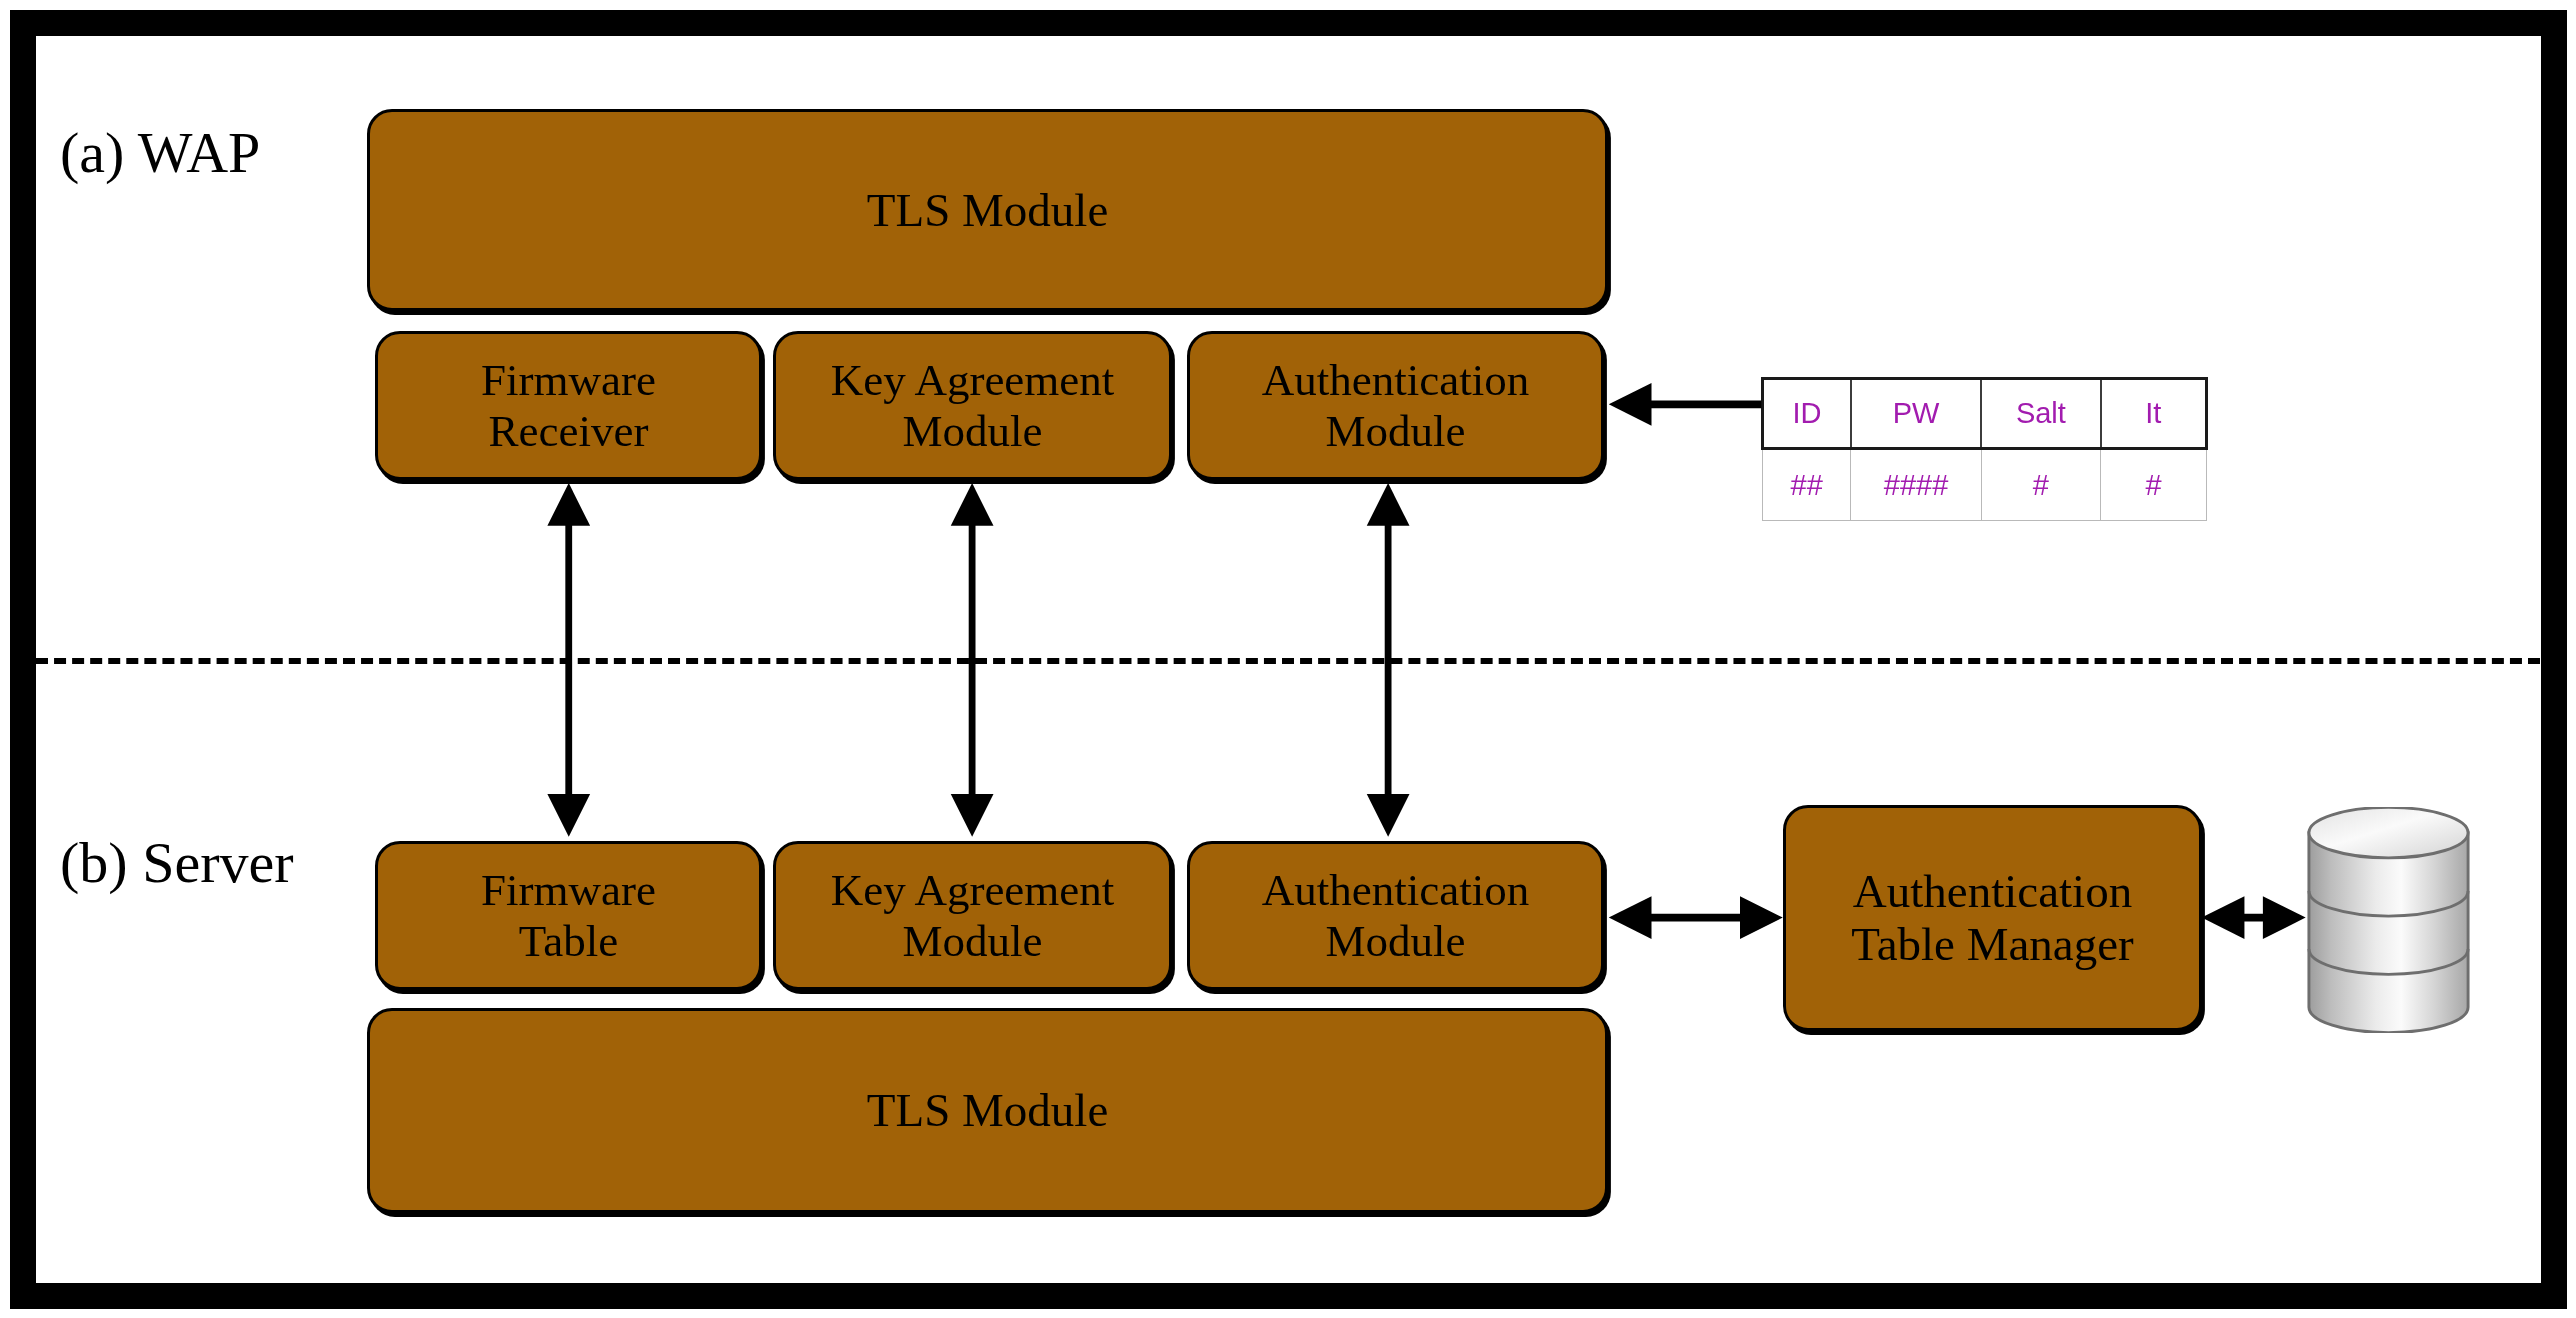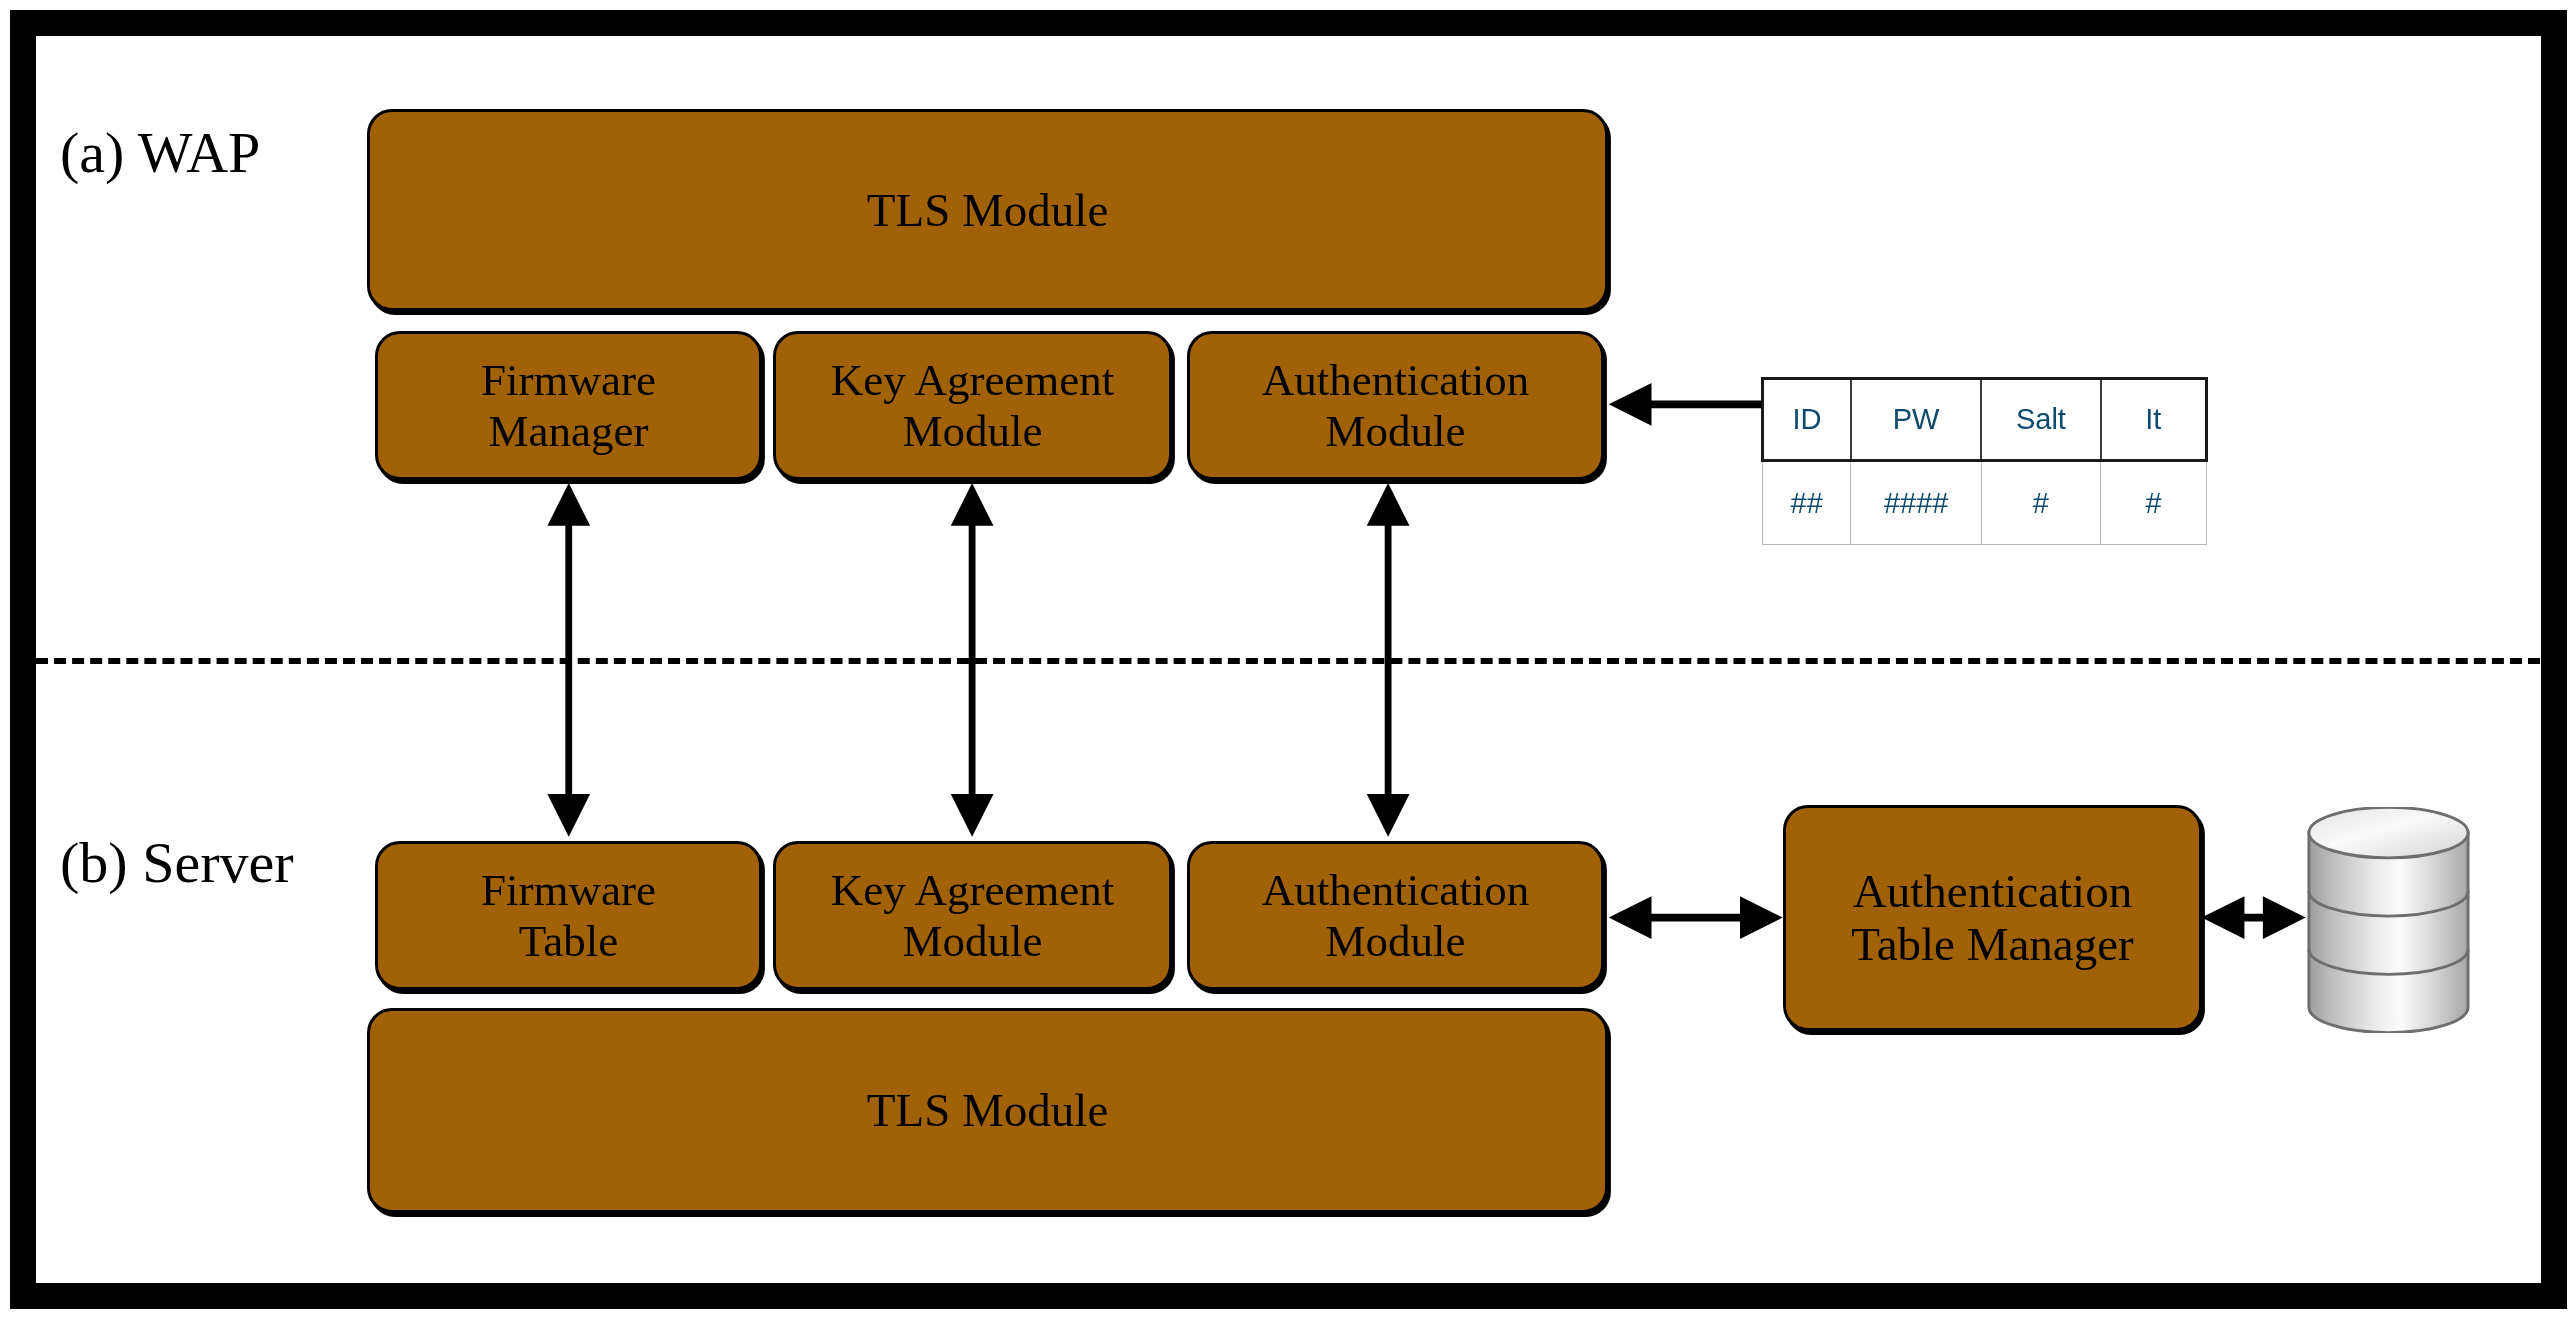--- a/index.html
+++ b/index.html
@@ -75,22 +75,22 @@
     width: 447px;
     border-collapse: collapse;
     font-family: "Liberation Sans", "DejaVu Sans", sans-serif;
     background: #ffffff;
   }
   #auth-table td {
     border: 1.9px solid #b9b9b9;
     text-align: center;
     font-size: 29px;
     height: 51px;
-    color: #0c4a6e;
-    padding: 14px;
+    color: #a21caf;
+    padding: 8px;
   }
   #auth-table tr.hdr td {
     border-top: 3.9px solid #1a1a1a;
     border-bottom: 3.9px solid #1a1a1a;
     border-left: 2.9px solid #3c3c3c;
     border-right: 2.9px solid #3c3c3c;
   }
   #auth-table tr.hdr td:first-child { border-left: 3.9px solid #1a1a1a; }
   #auth-table tr.hdr td:last-child  { border-right: 3.9px solid #1a1a1a; }
   #auth-table tr.val td { border-top: none; height: 54px; }
@@ -136,21 +136,21 @@
   <div class="section-label" id="label-wap">(a) WAP</div>
   <div class="section-label" id="label-server">(b) Server</div>
 
   <div class="box wide" id="tls-top">
     <span>TLS Module</span>
   </div>
 
   <div class="box" id="fw-recv">
     <span>
       <span>Firmware</span><br>
-      <span>Manager</span>
+      <span>Receiver</span>
     </span>
   </div>
 
   <div class="box" id="ka-top">
     <span>
       <span>Key Agreement</span><br>
       <span>Module</span>
     </span>
   </div>
 

